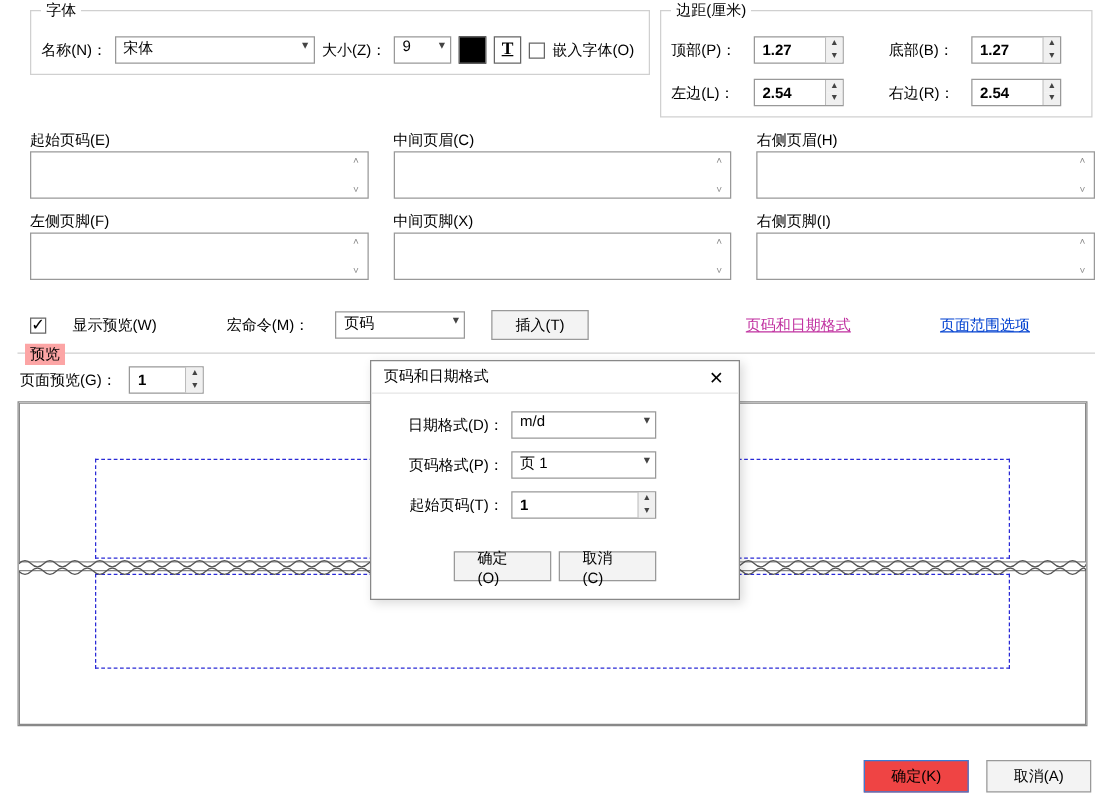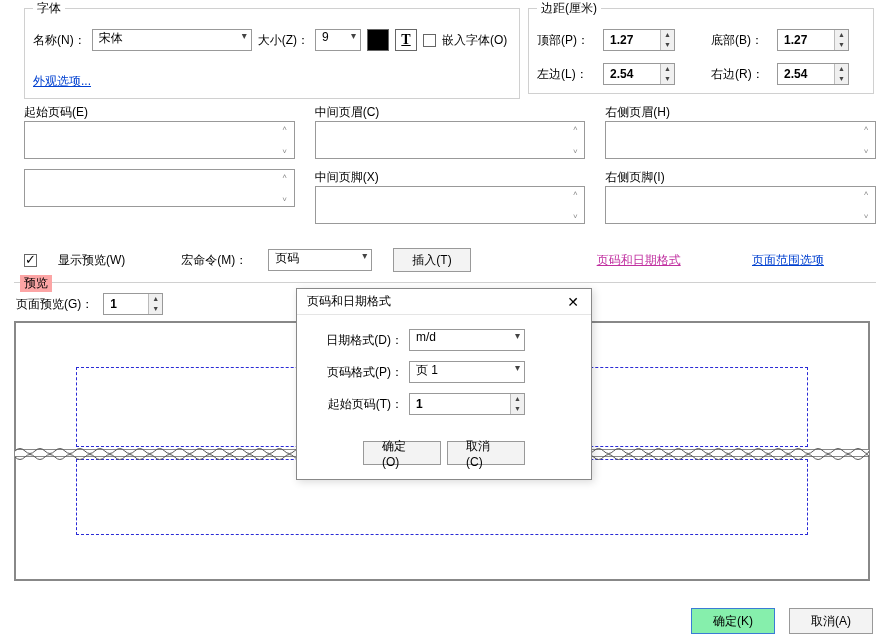--- a/index.html
+++ b/index.html
@@ -60,21 +60,21 @@
   .hf-cell .ta .scroll span { font-size:8px; color:#888; text-align:center;}
 
   .options-row {
     position:absolute; left:24px; top:248px; width:856px;
     display:flex; align-items:center; gap:21px;
   }
   .btn {
     border:1px solid #999; background:#f3f3f3; padding:4px 14px; height:26px;
     display:inline-flex; align-items:center; justify-content:center; cursor:pointer;
   }
-  .btn.primary { border:1px solid #3a7bd5; background:#86efac;}
+  .btn.primary { border:1px solid #3a7bd5; background:#ef4444;}
   .btn.sm { padding:3px 18px; height:24px;}
 
   .preview-group {
     position:absolute; left:14px; top:282px; width:862px; height:312px;
     border-top:1px solid #d0d0d0; padding-top:4px;
   }
   .preview-group .ptitle { position:absolute; left:6px; top:-8px; background:#fca5a5; padding:0 4px;}
   .prev-row { display:flex; align-items:center; gap:10px; margin:6px 0 6px 2px;}
   .prev-canvas {
     border:1px solid #888; height:260px; width:856px; position:relative; background:#fff; overflow:hidden;
@@ -119,23 +119,20 @@
       </div>
       <span class="lbl">大小(Z)：</span>
       <div class="combo" style="width:46px">
         <span>9</span>
         <span class="chev">▾</span>
       </div>
       <div class="colorbox"></div>
       <div class="tbox">T</div>
       <span class="chk"></span>
       <span>嵌入字体(O)</span>
-    </div>
-    <div style="margin-top:22px">
-      <a class="link">外观选项...</a>
     </div>
   </fieldset>
 
   <fieldset class="margin-group">
     <legend>边距(厘米)</legend>
     <div class="row">
       <span class="lbl" style="width:60px">顶部(P)：</span>
       <div class="spin" style="width:72px">
         <div class="val">1.27</div>
         <div class="btns">
@@ -197,20 +194,21 @@
   <div class="hf-cell">
     <div>右侧页眉(H)</div>
     <div class="ta">
         <div class="scroll">
           <span>˄</span>
           <span>˅</span>
         </div>
       </div>
   </div>
   <div class="hf-cell" style="margin-top:6px">
+    <div>左侧页脚(F)</div>
     <div class="ta">
         <div class="scroll">
           <span>˄</span>
           <span>˅</span>
         </div>
       </div>
   </div>
   <div class="hf-cell" style="margin-top:6px">
     <div>中间页脚(X)</div>
     <div class="ta">

